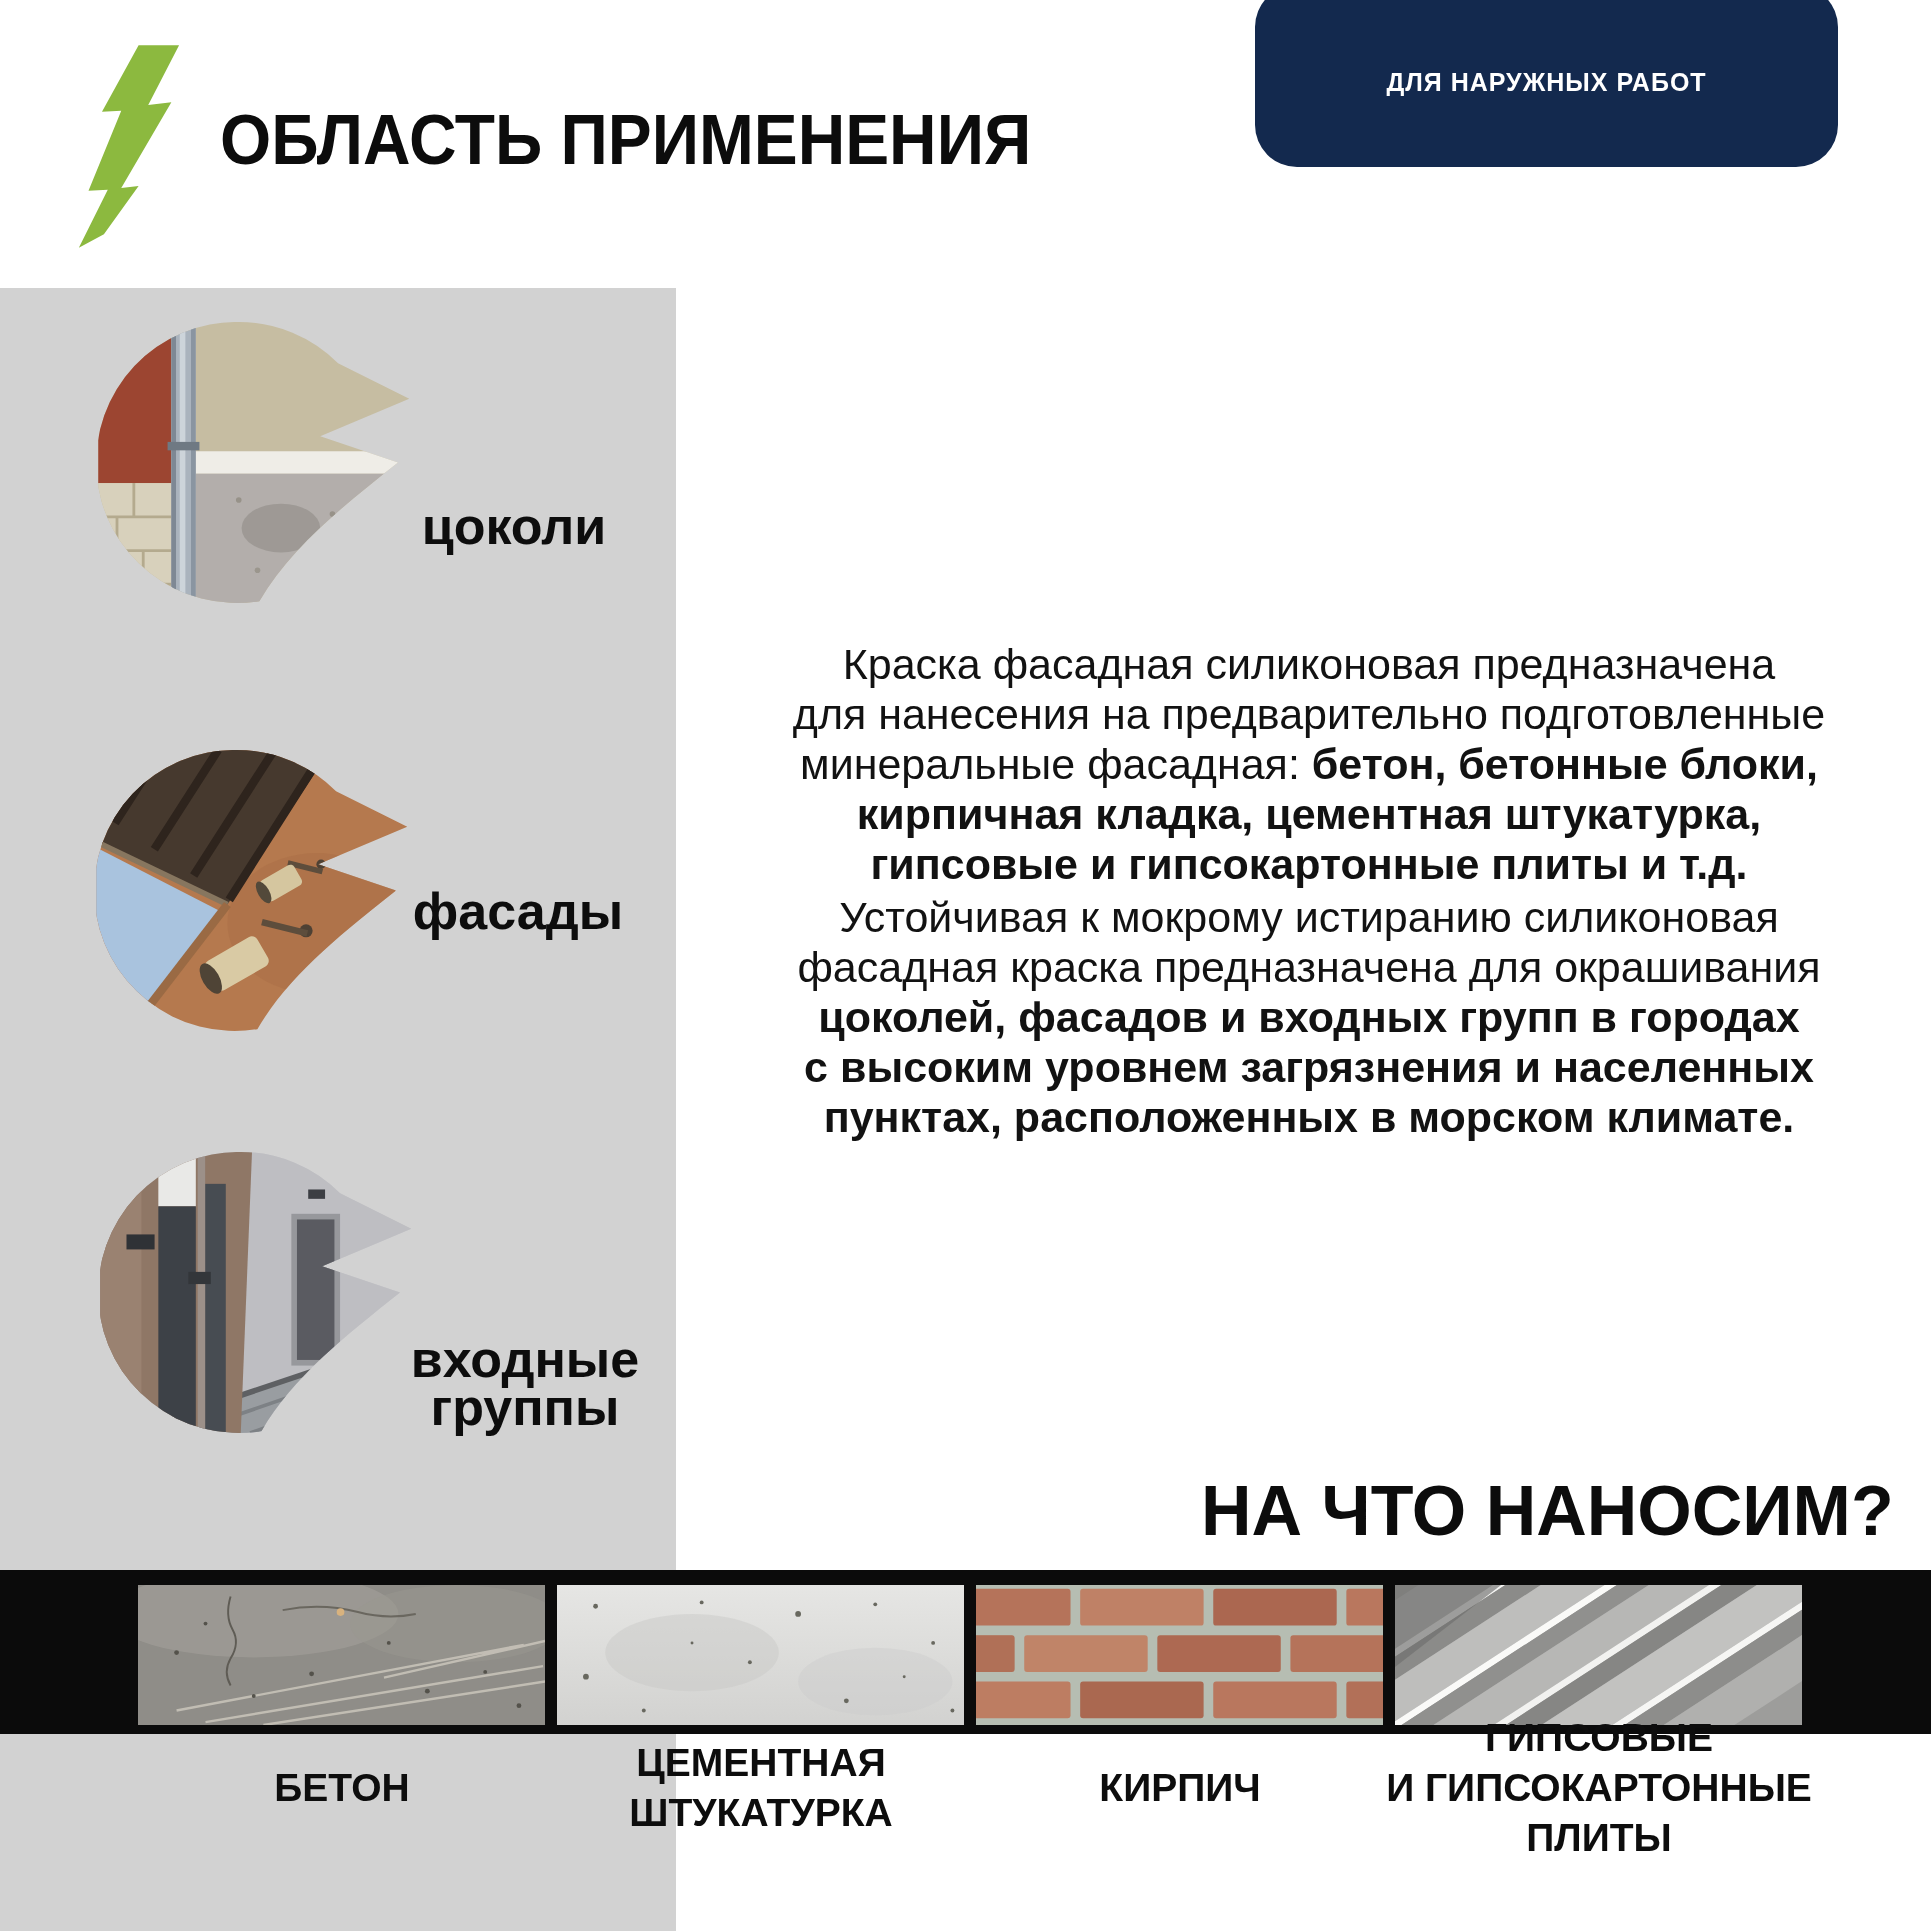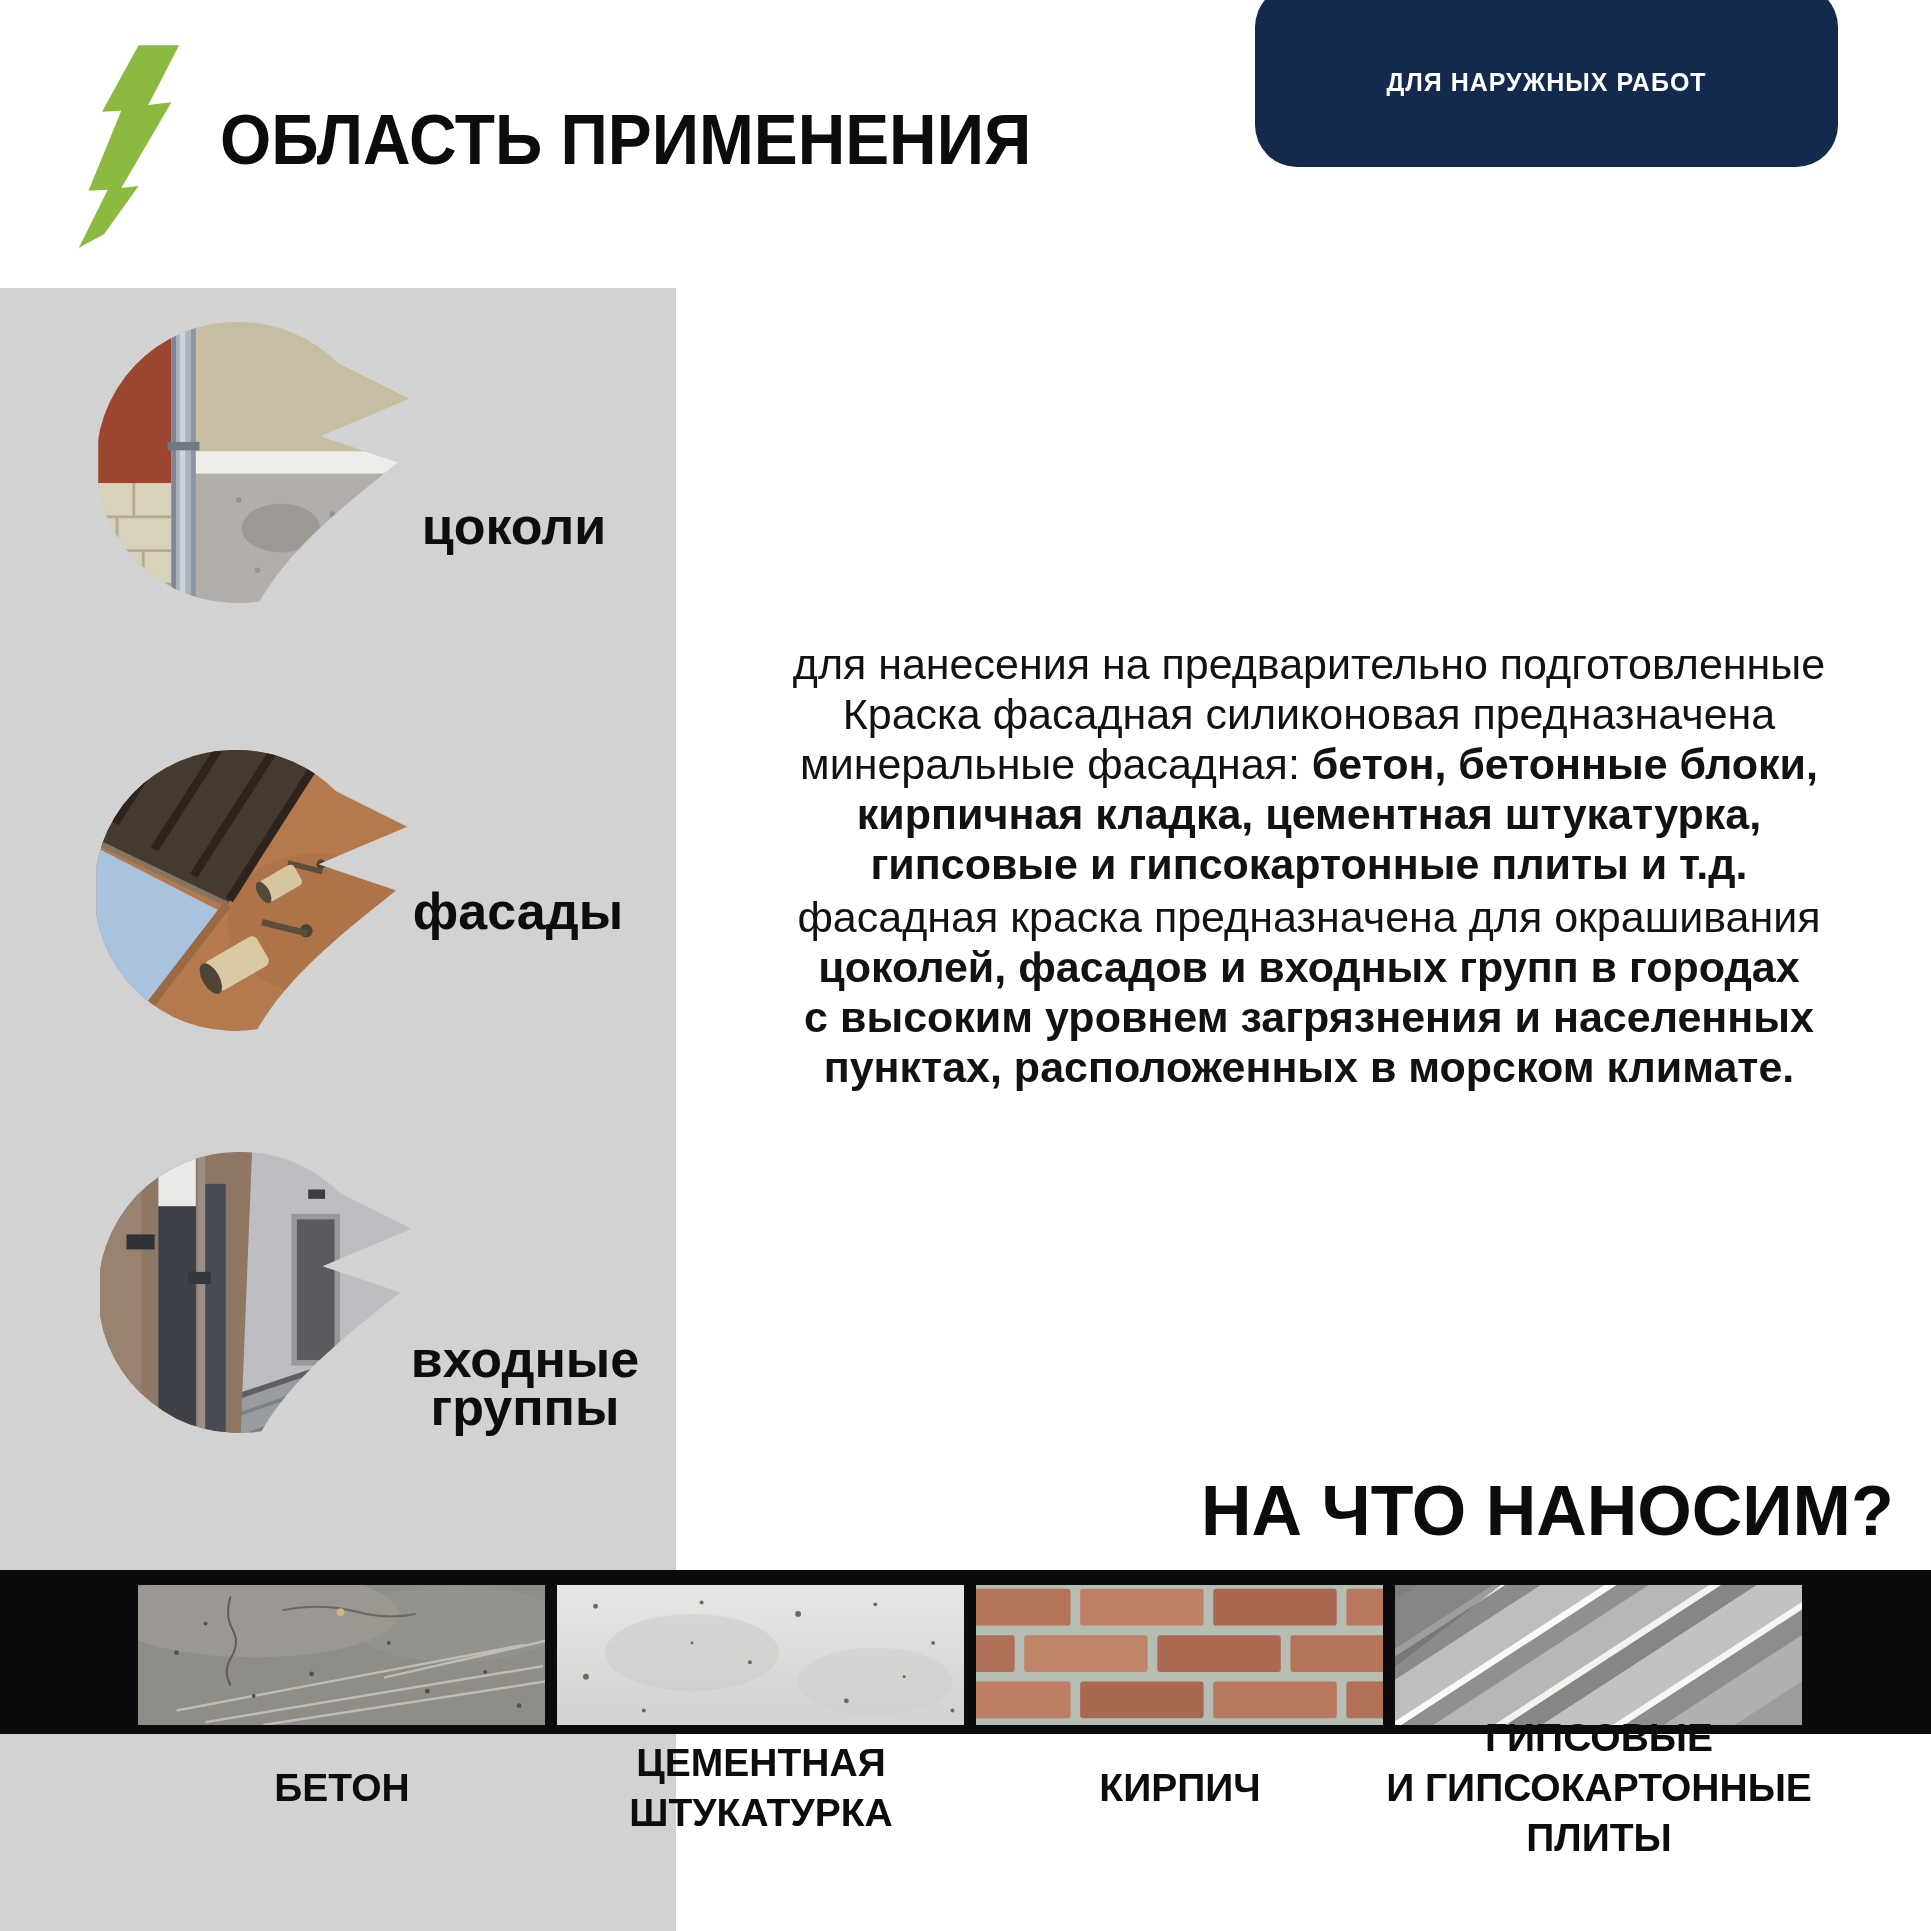--- a/index.html
+++ b/index.html
@@ -173,28 +173,29 @@
     <rect x="94" y="128" width="24" height="13" fill="#33363a"></rect>
   </g>
 </svg>
 
 <div class="app-label l1">цоколи</div>
 <div class="app-label l2">фасады</div>
 <div class="app-label l3">входные
 группы</div>
 
 <div class="abs desc para1">
+  <div class="ln"><span>Краска фасадная силиконовая предназначена</span><b></b></div>
   <div class="ln"><span>для нанесения на предварительно подготовленные</span><b></b></div>
-  <div class="ln"><span>Краска фасадная силиконовая предназначена</span><b></b></div>
   <div class="ln"><span>минеральные фасадная: </span><b>бетон, бетонные блоки,</b></div>
   <div class="ln"><span></span><b>кирпичная кладка, цементная штукатурка,</b></div>
   <div class="ln"><span></span><b>гипсовые и гипсокартонные плиты и т.д.</b></div>
 </div>
 
 <div class="abs desc para2">
+  <div class="ln"><span>Устойчивая к мокрому истиранию силиконовая</span><b></b></div>
   <div class="ln"><span>фасадная краска предназначена для окрашивания</span><b></b></div>
   <div class="ln"><span></span><b>цоколей, фасадов и входных групп в городах</b></div>
   <div class="ln"><span></span><b>с высоким уровнем загрязнения и населенных</b></div>
   <div class="ln"><span></span><b>пунктах, расположенных в морском климате.</b></div>
 </div>
 
 <div class="abs surfaces-heading">НА ЧТО НАНОСИМ?</div>
 
 <div class="abs strip">
 

